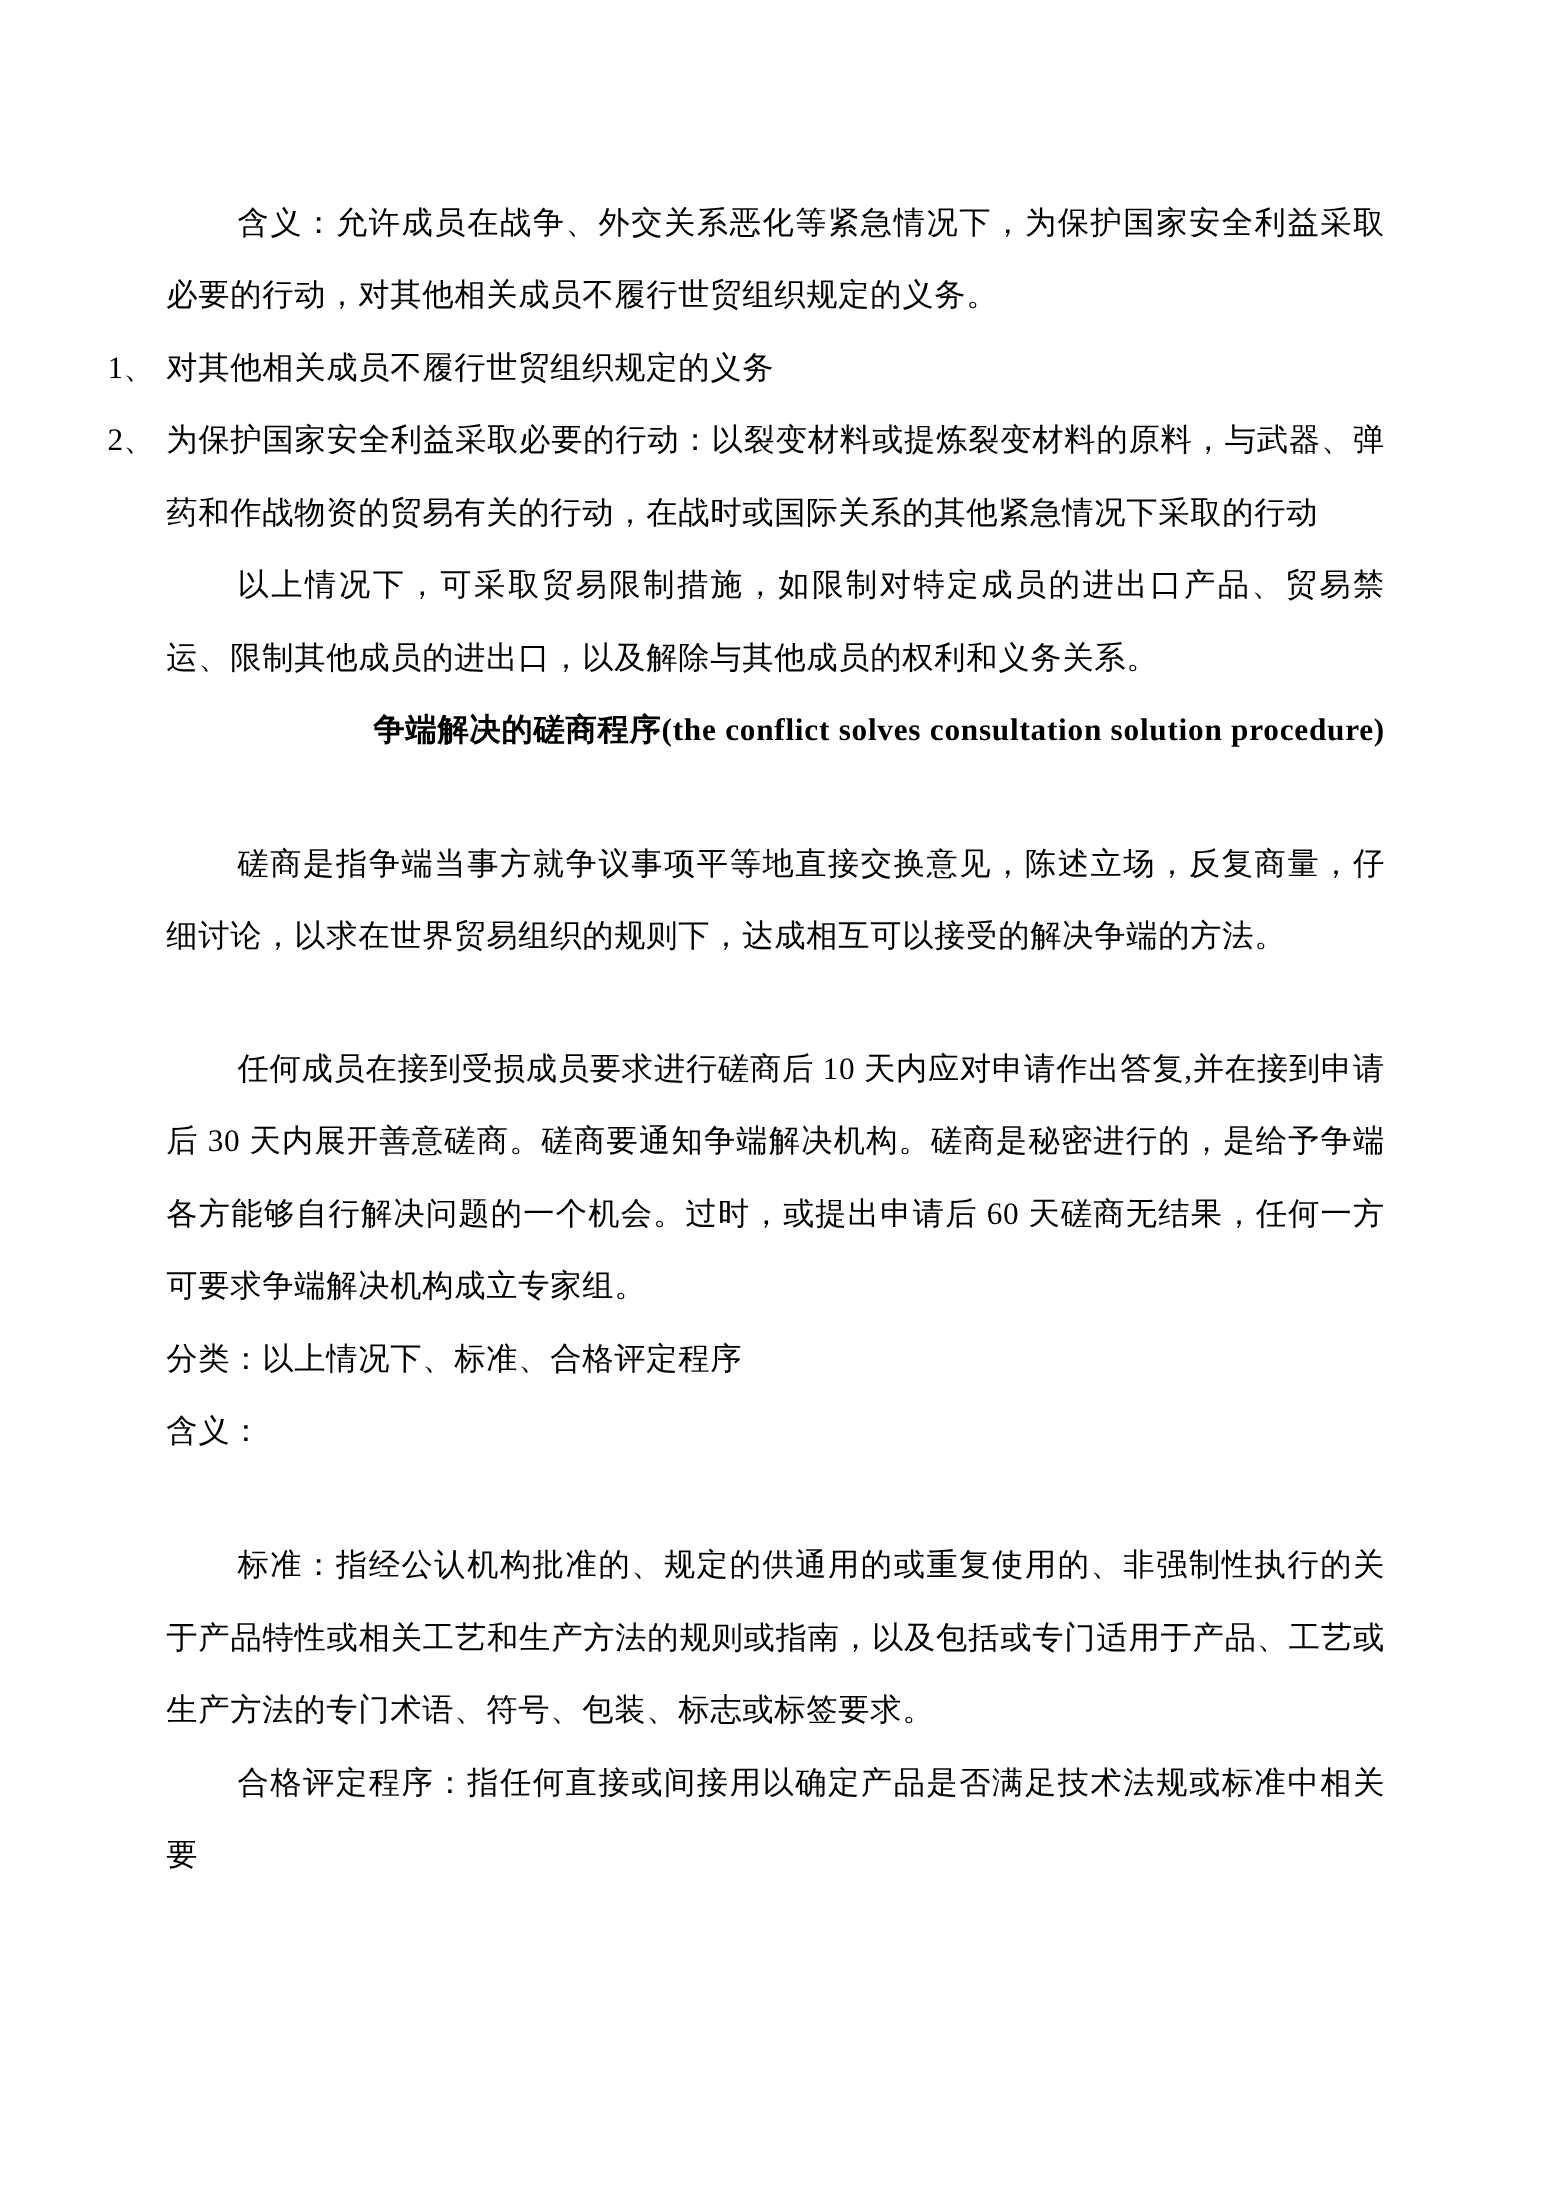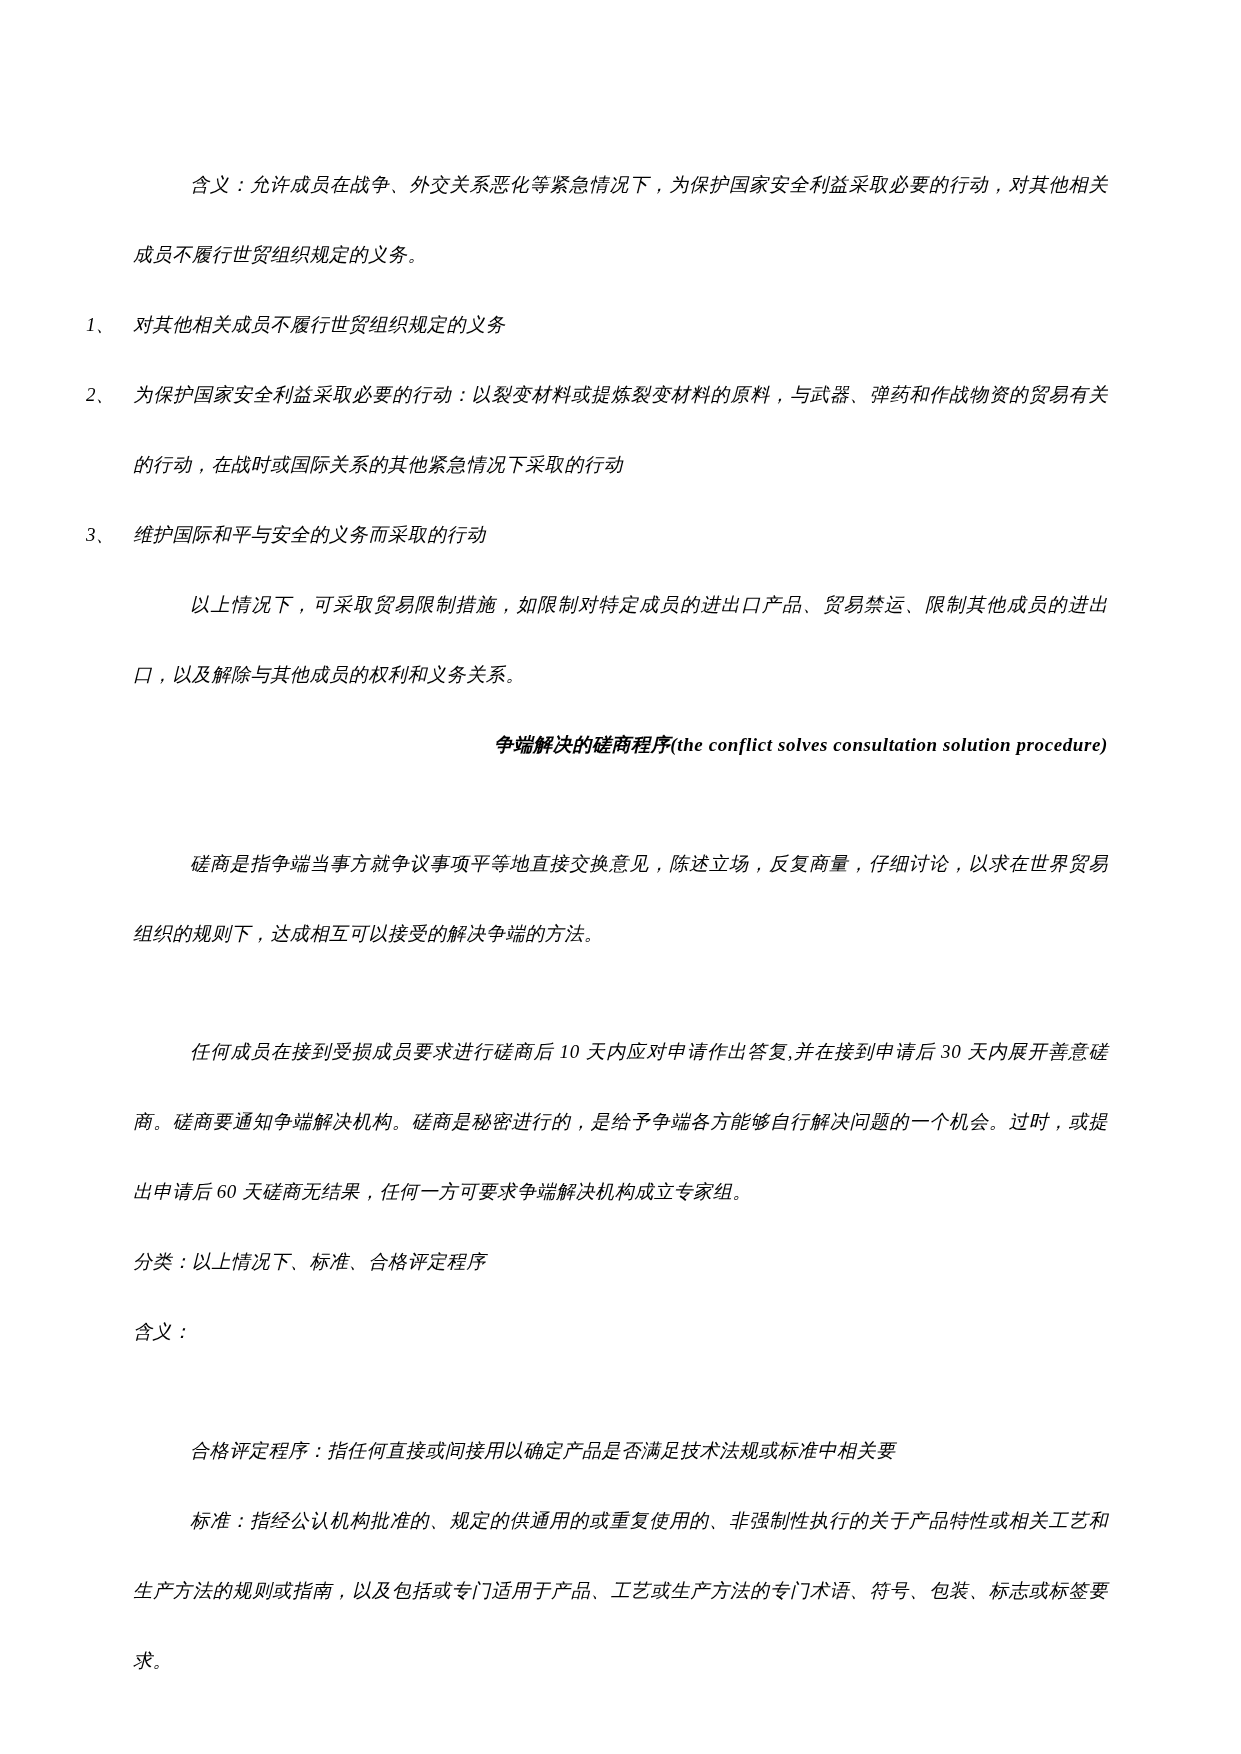--- a/index.html
+++ b/index.html
@@ -22,23 +22,22 @@
     width: 975px;
     color: #000000;
     font-size: 25px;
     line-height: 48.7px;
     letter-spacing: 0.6px;
     text-align: justify;
   }
   .content p, .content h2 {
     margin: 0;
     padding: 0;
-    font-size: 19px;
-    line-height: 70px;
-    font-style: italic;
+    font-size: 25px;
+    line-height: 58px;
   }
   .para {
     text-indent: 57px;
   }
   .flush {
     text-indent: 0;
   }
   .list {
     padding-left: 57px;
     text-indent: -47px;
@@ -63,21 +62,20 @@
 
 <div class="page">
   <div class="content">
 
     <p class="para">含义：允许成员在战争、外交关系恶化等紧急情况下，为保护国家安全利益采取必要的行动，对其他相关成员不履行世贸组织规定的义务。</p>
 
     <p class="list"><span class="marker">1、</span><span>对其他相关成员不履行世贸组织规定的义务</span></p>
 
     <p class="list"><span class="marker">2、</span><span>为保护国家安全利益采取必要的行动：以裂变材料或提炼裂变材料的原料，与武器、弹药和作战物资的贸易有关的行动，在战时或国际关系的其他紧急情况下采取的行动</span></p>
 
-    <p class="list"><span class="marker">3、</span><span>维护国际和平与安全的义务而采取的行动</span></p>
 
     <p class="para">以上情况下，可采取贸易限制措施，如限制对特定成员的进出口产品、贸易禁运、限制其他成员的进出口，以及解除与其他成员的权利和义务关系。</p>
 
     <h2 class="heading">争端解决的磋商程序(the conflict solves consultation solution procedure)</h2>
 
     <div class="spacer"></div>
 
     <p class="para">磋商是指争端当事方就争议事项平等地直接交换意见，陈述立场，反复商量，仔细讨论，以求在世界贸易组织的规则下，达成相互可以接受的解决争端的方法。</p>
 
     <div class="spacer"></div>
@@ -85,18 +83,18 @@
     <p class="para">任何成员在接到受损成员要求进行磋商后 10 天内应对申请作出答复,并在接到申请后 30 天内展开善意磋商。磋商要通知争端解决机构。磋商是秘密进行的，是给予争端各方能够自行解决问题的一个机会。过时，或提出申请后 60 天磋商无结果，任何一方可要求争端解决机构成立专家组。</p>
 
 
     <p class="flush">分类：以上情况下、标准、合格评定程序</p>
 
     <p class="flush">含义：</p>
 
 
     <div class="spacer"></div>
 
+    <p class="para">标准：指经公认机构批准的、规定的供通用的或重复使用的、非强制性执行的关于产品特性或相关工艺和生产方法的规则或指南，以及包括或专门适用于产品、工艺或生产方法的专门术语、符号、包装、标志或标签要求。</p>
+
     <p class="para">合格评定程序：指任何直接或间接用以确定产品是否满足技术法规或标准中相关要</p>
-
-    <p class="para">标准：指经公认机构批准的、规定的供通用的或重复使用的、非强制性执行的关于产品特性或相关工艺和生产方法的规则或指南，以及包括或专门适用于产品、工艺或生产方法的专门术语、符号、包装、标志或标签要求。</p>
 
   </div>
 </div>
 
 </body></html>

